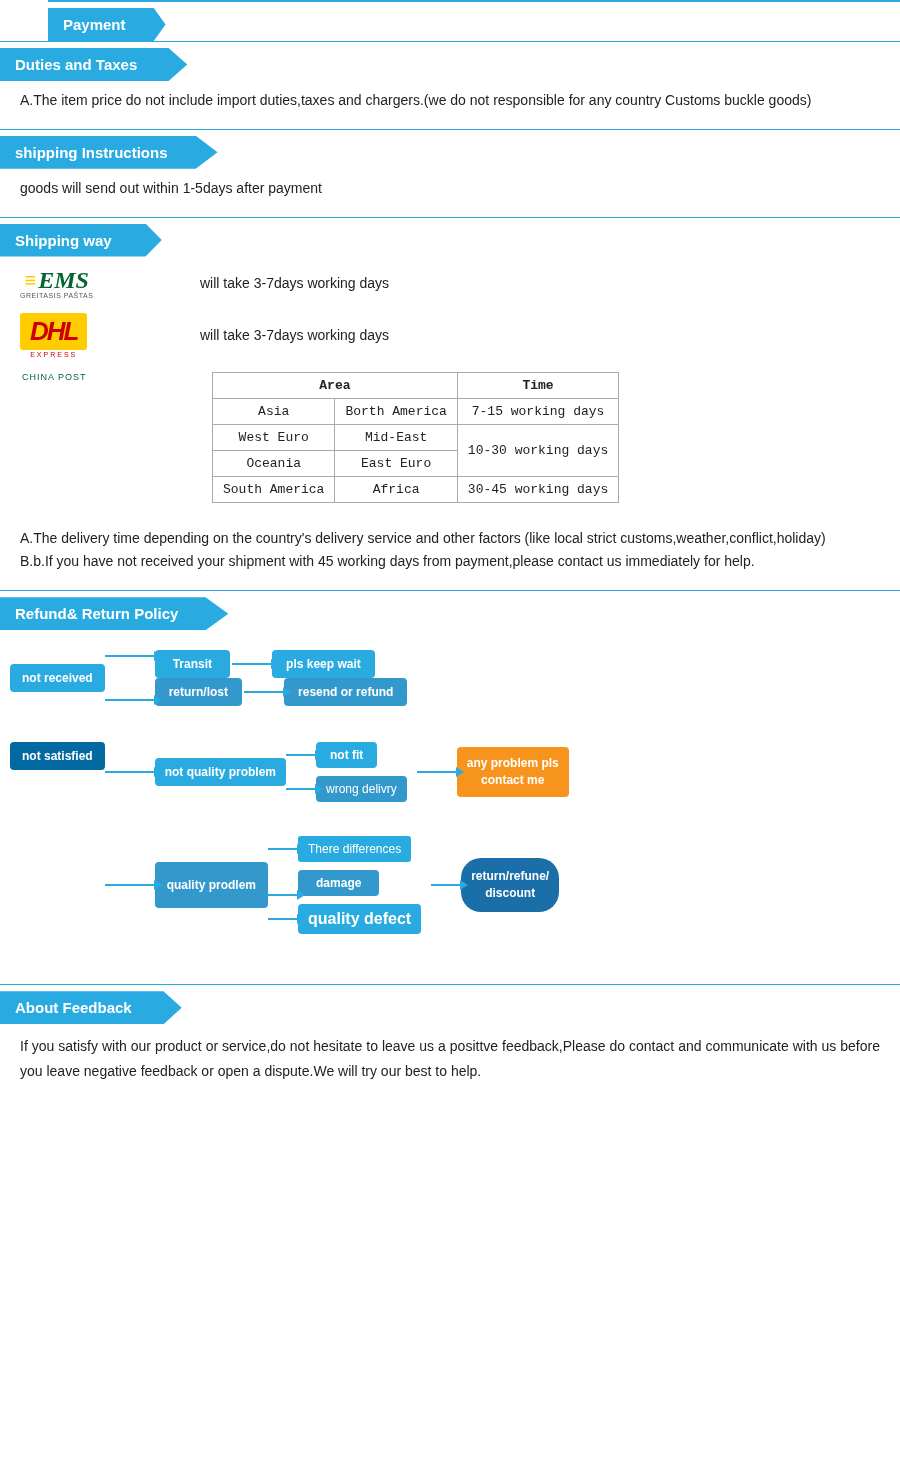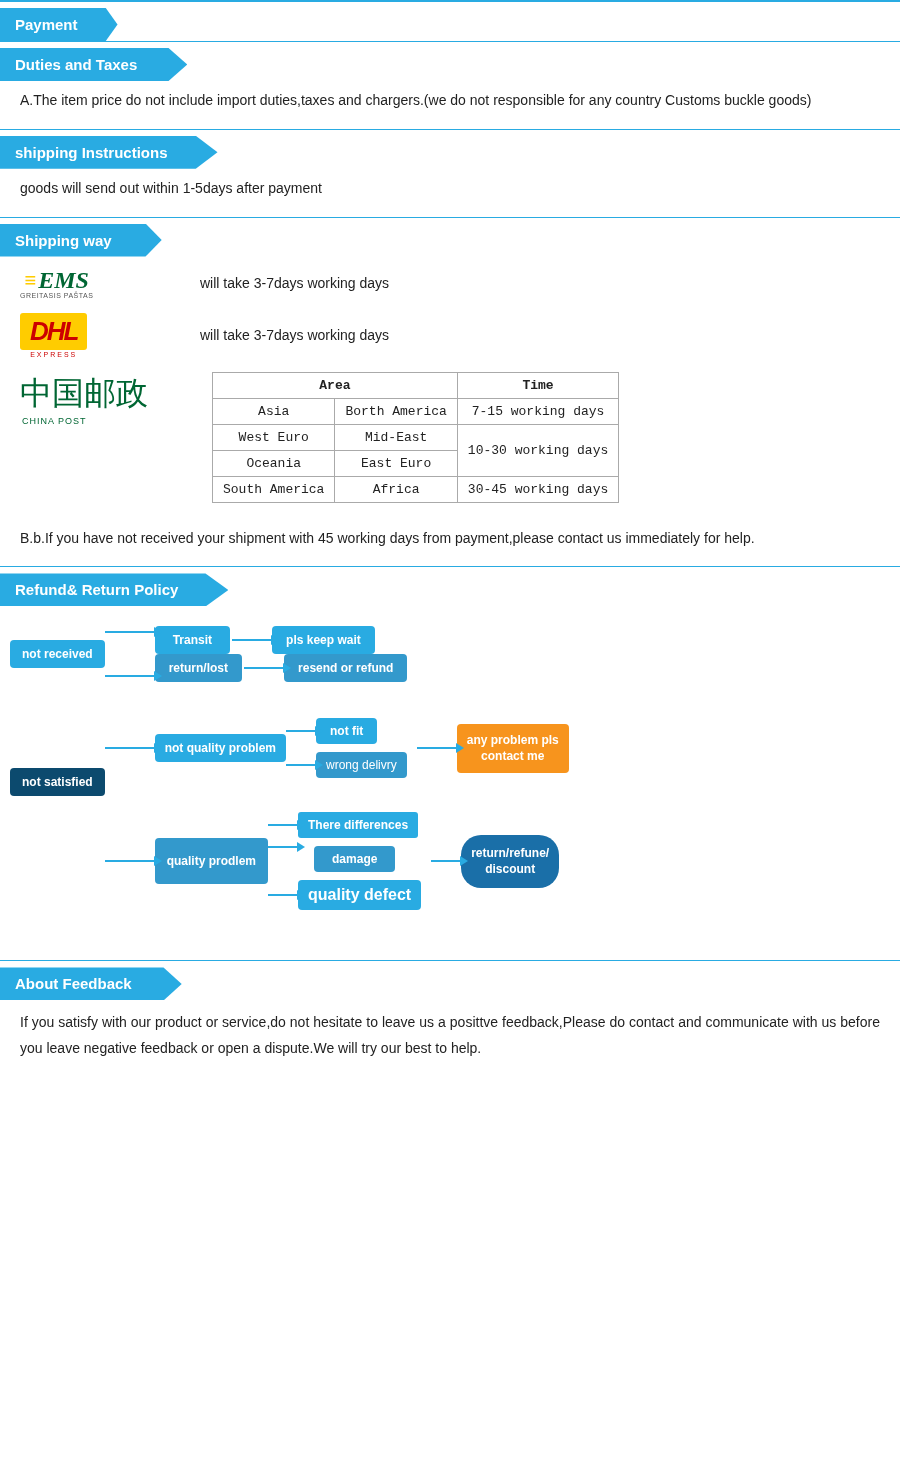--- a/index.html
+++ b/index.html
@@ -101,20 +101,21 @@
     
     .feedback-content {
       padding: 10px 20px 20px 20px;
       line-height: 1.8;
       text-align: justify;
       font-size: 14px;
     }
 
     .section-wrapper {
       border-top: 2px solid #29abe2;
+      margin-left: 48px;
     }
 
   </style>
 </head>
 <body>
 
 <div class="section">
   <div class="section-wrapper">
     <div style="display:flex;align-items:center;padding:6px 0 0 0;">
       <div style="background:#29abe2;padding:8px 40px 8px 15px;clip-path:polygon(0 0,90% 0,100% 50%,90% 100%,0 100%);margin-right:0;">
@@ -181,23 +182,20 @@
             <span style="font-weight:900;font-size:26px;color:#cc0000;font-style:italic;letter-spacing:-2px;">DHL</span>
           </div>
           <div style="font-size:7px;color:#cc0000;letter-spacing:2px;text-align:center;margin-top:1px;">EXPRESS</div>
         </div>
       </div>
       <div class="carrier-text">will  take  3-7days  working  days</div>
     </div>
 
     <div class="china-post-row">
       <div style="width:160px;min-width:160px;">
-        <div style="display:flex;align-items:center;gap:4px;">
-          <div style="font-size:32px;color:#006633;">中国邮政</div>
-        </div>
         <div style="font-size:9px;color:#006633;letter-spacing:1px;margin-left:2px;">CHINA POST</div>
       </div>
       <table class="cp-table">
         <thead>
           <tr>
             <th colspan="2">Area</th>
             <th>Time</th>
           </tr>
         </thead>
         <tbody>
@@ -219,20 +217,21 @@
             <td>South  America</td>
             <td>Africa</td>
             <td>30-45 working days</td>
           </tr>
         </tbody>
       </table>
     </div>
   </div>
 
   <div class="shipping-note">
+    <p>A.The  delivery  time  depending  on  the  country's  delivery  service  and  other  factors  (like  local  strict  customs,weather,conflict,holiday)</p>
     <p>B.b.If  you  have  not  received  your  shipment  with  45  working  days  from  payment,please  contact  us  immediately  for  help.</p>
   </div>
 </div>
 
 <hr class="divider">
 
 <div class="section">
   <div style="display:flex;padding:6px 0 0 0;">
     <div style="background:#29abe2;padding:8px 50px 8px 15px;clip-path:polygon(0 0,90% 0,100% 50%,90% 100%,0 100%);">
       <h2 style="color:#fff;font-size:15px;font-weight:bold;">Refund&amp;  Return  Policy</h2>
@@ -269,21 +268,21 @@
               <div style="position:absolute;right:-7px;top:-4px;border-left:8px solid #29abe2;border-top:5px solid transparent;border-bottom:5px solid transparent;"></div>
             </div>
             <div style="background:#3399cc;color:#fff;padding:7px 14px;border-radius:4px;font-size:12px;font-weight:bold;white-space:nowrap;margin-left:0;">resend  or  refund</div>
           </div>
         </div>
       </div>
 
       <div style="height:12px;"></div>
 
       <div style="display:flex;align-items:flex-start;gap:0;">
-        <div style="background:#0c4a6e;color:#fff;padding:7px 12px;border-radius:4px;font-size:12px;font-weight:bold;white-space:nowrap;margin-top:50px;">not  satisfied</div>
+        <div style="background:#0369a1;color:#fff;padding:7px 12px;border-radius:4px;font-size:12px;font-weight:bold;white-space:nowrap;">not  satisfied</div>
 
         <div style="display:flex;flex-direction:column;gap:14px;margin-left:0;">
 
           <div style="display:flex;align-items:center;">
             <div style="width:50px;height:2px;background:#29abe2;position:relative;">
               <div style="position:absolute;right:-7px;top:-4px;border-left:8px solid #29abe2;border-top:5px solid transparent;border-bottom:5px solid transparent;"></div>
             </div>
             <div style="background:#29abe2;color:#fff;padding:7px 10px;border-radius:4px;font-size:12px;font-weight:bold;white-space:nowrap;">not  quality  problem</div>
 
             <div style="display:flex;flex-direction:column;gap:8px;margin-left:0;">
@@ -311,23 +310,23 @@
             <div style="width:50px;height:2px;background:#29abe2;position:relative;">
               <div style="position:absolute;right:-7px;top:-4px;border-left:8px solid #29abe2;border-top:5px solid transparent;border-bottom:5px solid transparent;"></div>
             </div>
             <div style="background:#3399cc;color:#fff;padding:16px 12px;border-radius:4px;font-size:12px;font-weight:bold;white-space:nowrap;">quality  prodlem</div>
 
             <div style="display:flex;flex-direction:column;gap:8px;margin-left:0;">
               <div style="display:flex;align-items:center;">
                 <div style="width:30px;height:2px;background:#29abe2;position:relative;">
                   <div style="position:absolute;right:-7px;top:-4px;border-left:8px solid #29abe2;border-top:5px solid transparent;border-bottom:5px solid transparent;"></div>
                 </div>
-                <div style="background:#29abe2;color:#fff;padding:6px 10px;border-radius:3px;font-size:12px;font-weight:bold;white-space:nowrap;">There  differences</div>
-              </div>
-              <div style="display:flex;align-items:flex-start;gap:16px;">
+                <div style="background:#29abe2;color:#fff;padding:6px 10px;border-radius:3px;font-size:12px;font-weight:normal;white-space:nowrap;">There  differences</div>
+              </div>
+              <div style="display:flex;align-items:flex-end;">
                 <div style="width:30px;height:2px;background:#29abe2;position:relative;">
                   <div style="position:absolute;right:-7px;top:-4px;border-left:8px solid #29abe2;border-top:5px solid transparent;border-bottom:5px solid transparent;"></div>
                 </div>
                 <div style="background:#3399cc;color:#fff;padding:6px 18px;border-radius:4px;font-size:12px;font-weight:bold;white-space:nowrap;">damage</div>
               </div>
               <div style="display:flex;align-items:center;">
                 <div style="width:30px;height:2px;background:#29abe2;position:relative;">
                   <div style="position:absolute;right:-7px;top:-4px;border-left:8px solid #29abe2;border-top:5px solid transparent;border-bottom:5px solid transparent;"></div>
                 </div>
                 <div style="background:#29abe2;color:#fff;padding:6px 10px;border-radius:4px;font-size:16px;font-weight:bold;white-space:nowrap;">quality  defect</div>

